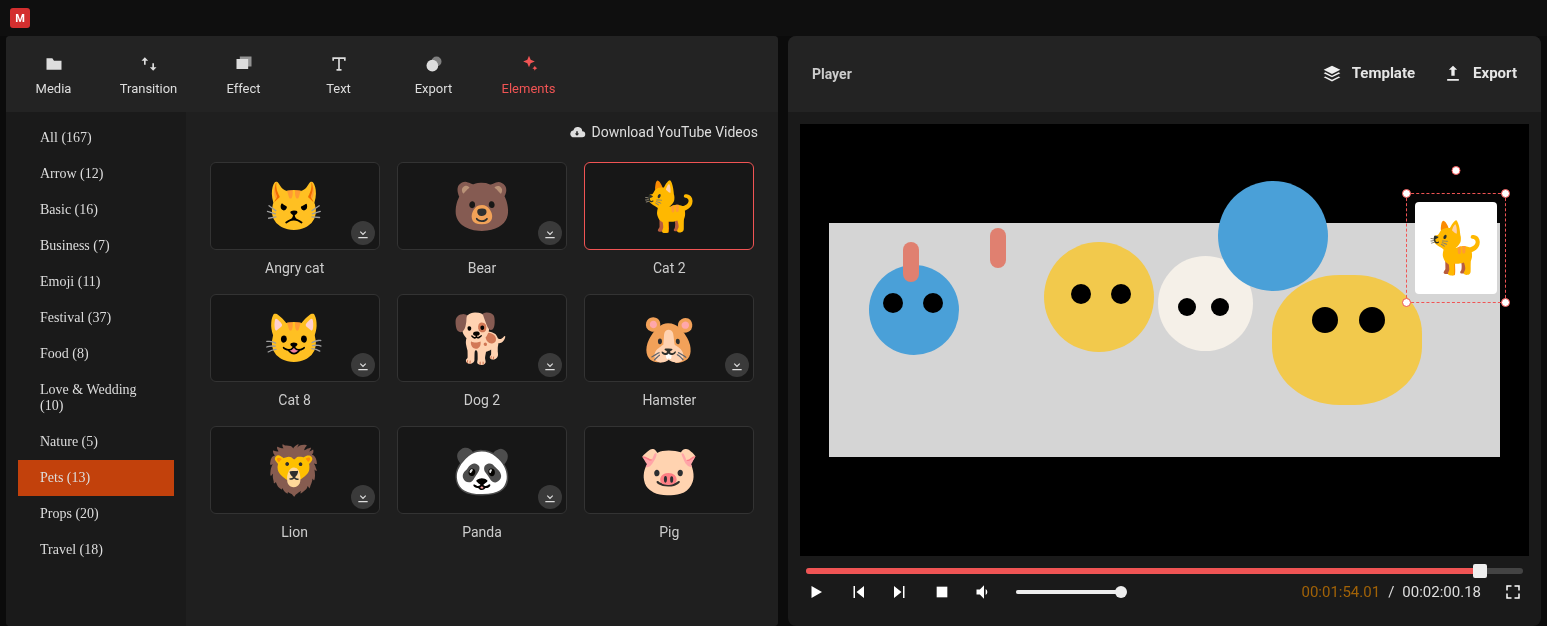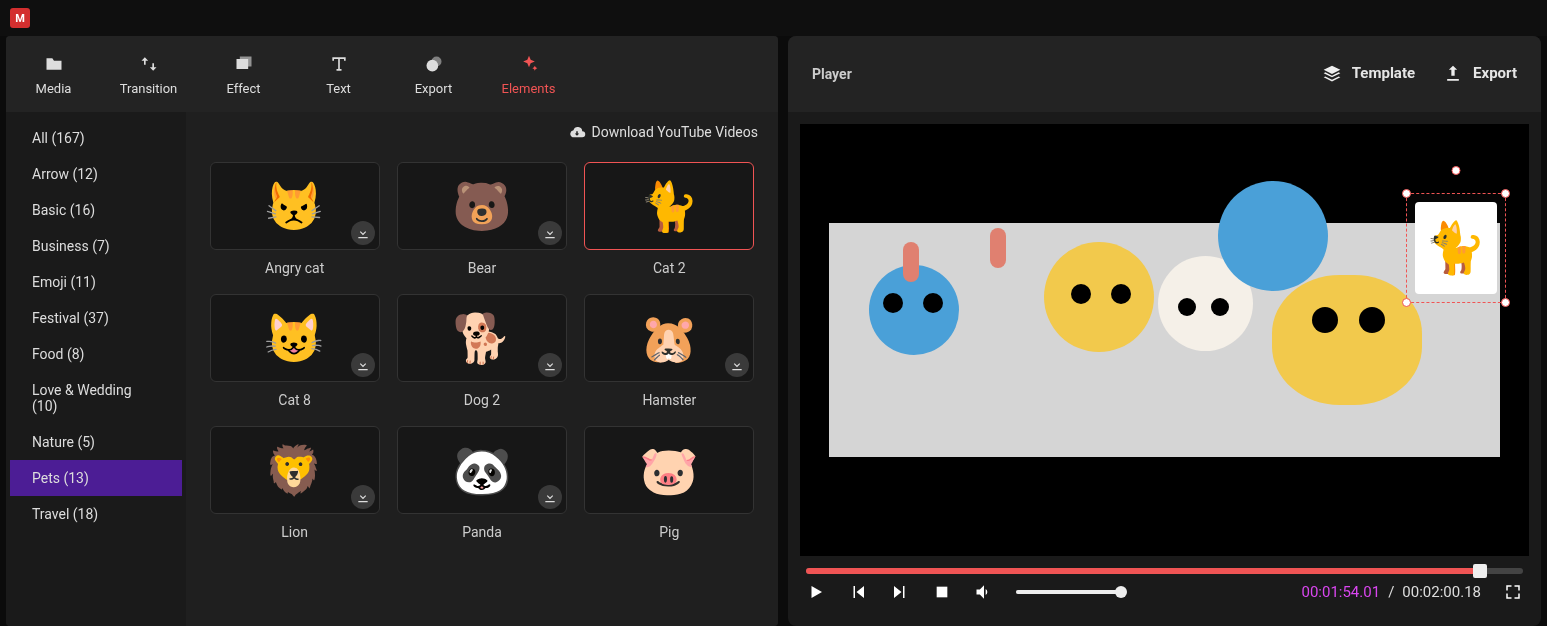--- a/index.html
+++ b/index.html
@@ -12,25 +12,25 @@
 .content { display: flex; height: 590px; gap: 10px; padding: 0 6px; }
 
 .left-pane { width: 772px; display: flex; flex-direction: column; background: #1a1a1a; border-radius: 4px; overflow: hidden; }
 .toolbar { height: 76px; display: flex; background: #232323; }
 .tool-tab { flex: 0 0 auto; width: 95px; display: flex; flex-direction: column; align-items: center; justify-content: center; gap: 6px; cursor: pointer; color: #ddd; }
 .tool-tab.active { color: #f05454; }
 .tool-tab .ico { width: 22px; height: 22px; display:flex; align-items:center; justify-content:center; }
 .tool-tab .lbl { font-size: 13px; }
 
 .left-body { flex: 1; display: flex; overflow: hidden; }
-.sidebar { width: 180px; background: #1a1a1a; overflow-y: auto; padding: 8px 4px; position: relative; }
+.sidebar { width: 180px; background: #1a1a1a; overflow-y: auto; padding: 8px 12px; position: relative; font-family: Liberation Serif, serif; }
 .sidebar::-webkit-scrollbar { width: 8px; }
 .sidebar::-webkit-scrollbar-thumb { background: #444; border-radius: 4px; }
 .side-item { padding: 10px 22px; color: #ddd; cursor: pointer; font-size: 14px; }
-.side-item.active { background: #4c1d95; }
+.side-item.active { background: #c2410c; }
 
 .grid-area { flex: 1; background: #1f1f1f; display: flex; flex-direction: column; }
 .grid-head { height: 40px; display: flex; align-items: center; justify-content: flex-end; padding: 0 20px; color: #ddd; gap: 6px; }
 .grid-head .dl-ico { display:inline-flex; }
 .grid { flex: 1; overflow-y: auto; padding: 10px 20px; display: grid; grid-template-columns: repeat(3, 170px); gap: 18px 10px; justify-content: space-around; align-content: start; }
 .card { display: flex; flex-direction: column; align-items: center; gap: 10px; }
 .thumb { width: 170px; height: 88px; background: #171717; border: 1px solid #333; border-radius: 6px; position: relative; display:flex; align-items:center; justify-content:center; }
 .thumb.selected { border-color: #f05454; }
 .badge { position: absolute; right: 4px; bottom: 4px; width: 24px; height: 24px; background: #3a3a3a; border-radius: 50%; display: flex; align-items: center; justify-content: center; }
 .card-label { color: #ccc; font-size: 14px; }
@@ -50,21 +50,21 @@
 .controls { height: 58px; padding: 0 18px 10px; display: flex; flex-direction: column; gap: 8px; }
 .seek { height: 6px; background: #444; border-radius: 3px; position: relative; }
 .seek-fill { position: absolute; left: 0; top: 0; bottom: 0; background: #f05454; border-radius: 3px; }
 .seek-knob { position: absolute; top: -4px; width: 14px; height: 14px; background: #eee; border-radius: 2px; }
 .ctrl-row { display: flex; align-items: center; gap: 22px; }
 .cbtn { width: 20px; height: 20px; color: #fff; cursor: pointer; display:flex; align-items:center; justify-content:center; }
 .vol-bar { width: 110px; height: 4px; background: #666; border-radius: 2px; position: relative; }
 .vol-fill { position:absolute; left:0; top:0; bottom:0; background:#eee; border-radius:2px; }
 .vol-knob { position:absolute; top:-4px; width:12px; height:12px; background:#eee; border-radius:50%; }
 .ctrl-row .spacer { flex:1; }
-.time-cur { color: #d946ef; font-size: 15px; }
+.time-cur { color: #a16207; font-size: 15px; }
 .time-sep, .time-dur { color: #ddd; font-size: 15px; }
 
 svg { display:block; }
 </style>
 </head>
 <body>
 
 <div class="titlebar">
   <div class="logo">M</div>
 </div>
@@ -128,20 +128,21 @@
           <div class="side-item">All (167)</div>
           <div class="side-item">Arrow (12)</div>
           <div class="side-item">Basic (16)</div>
           <div class="side-item">Business (7)</div>
           <div class="side-item">Emoji (11)</div>
           <div class="side-item">Festival (37)</div>
           <div class="side-item">Food (8)</div>
           <div class="side-item">Love &amp; Wedding (10)</div>
           <div class="side-item">Nature (5)</div>
           <div class="side-item active">Pets (13)</div>
+          <div class="side-item">Props (20)</div>
           <div class="side-item">Travel (18)</div>
         </div>
       <div class="grid-area">
         <div class="grid-head">
           <span class="dl-ico">
             <svg width="18" height="14" viewBox="0 0 24 18" fill="#ddd">
                 <path d="M19 8a6 6 0 00-11.7-1.5A5 5 0 006 16h13a4 4 0 000-8zM12 14l-3-3h2V8h2v3h2l-3 3z"></path>
               </svg>
           </span>
           <a style="color:#ddd; cursor:pointer;">Download YouTube Videos</a>

